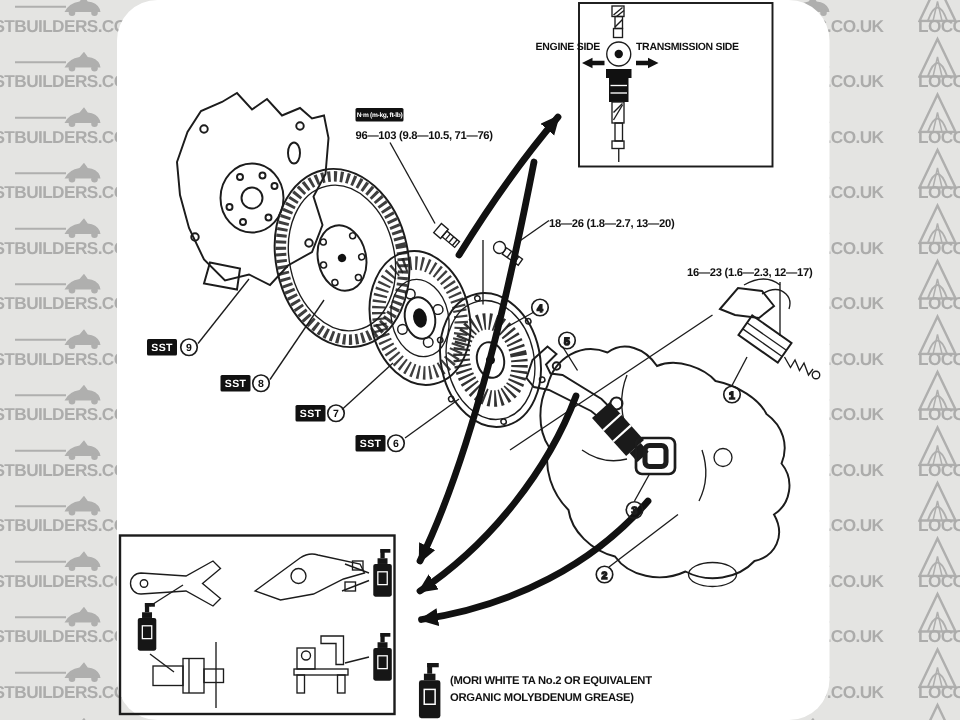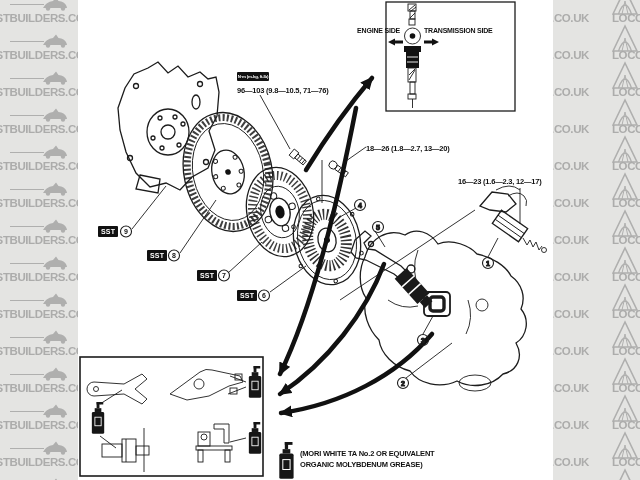--- a/index.html
+++ b/index.html
@@ -12,20 +12,21 @@
   .wm-tile{position:absolute;width:162px;height:37px;opacity:.62;}
   .wm-text{
     position:absolute;left:0;top:22px;white-space:nowrap;
     font-size:11.5px;font-weight:bold;letter-spacing:-.4px;color:#8a8a8a;
   }
   .wm-arch{position:absolute;left:0;top:-3px;}
   .wm-car{position:absolute;left:46px;top:5px;}
   #scan-page{
     position:absolute;left:78px;top:0;width:475px;height:480px;
     background:#ffffff;
+    border-radius:27px;
   }
   svg{font-family:"Liberation Sans", sans-serif;}
   .ln{stroke:#1c1c1c;fill:none;}
   .thin{stroke-width:.9;}
   .med{stroke-width:1.3;}
   .lbl{font-size:7.5px;font-weight:bold;fill:#111;letter-spacing:-.2px;}
   .lbl-sm{font-size:7px;font-weight:bold;fill:#111;letter-spacing:-.2px;}
   .sst-txt{font-size:7px;font-weight:bold;fill:#fff;letter-spacing:.2px;}
   .digit{font-size:7px;font-weight:bold;fill:#111;}
   .unit-txt{font-size:4.4px;font-weight:bold;fill:#fff;letter-spacing:-.2px;}

